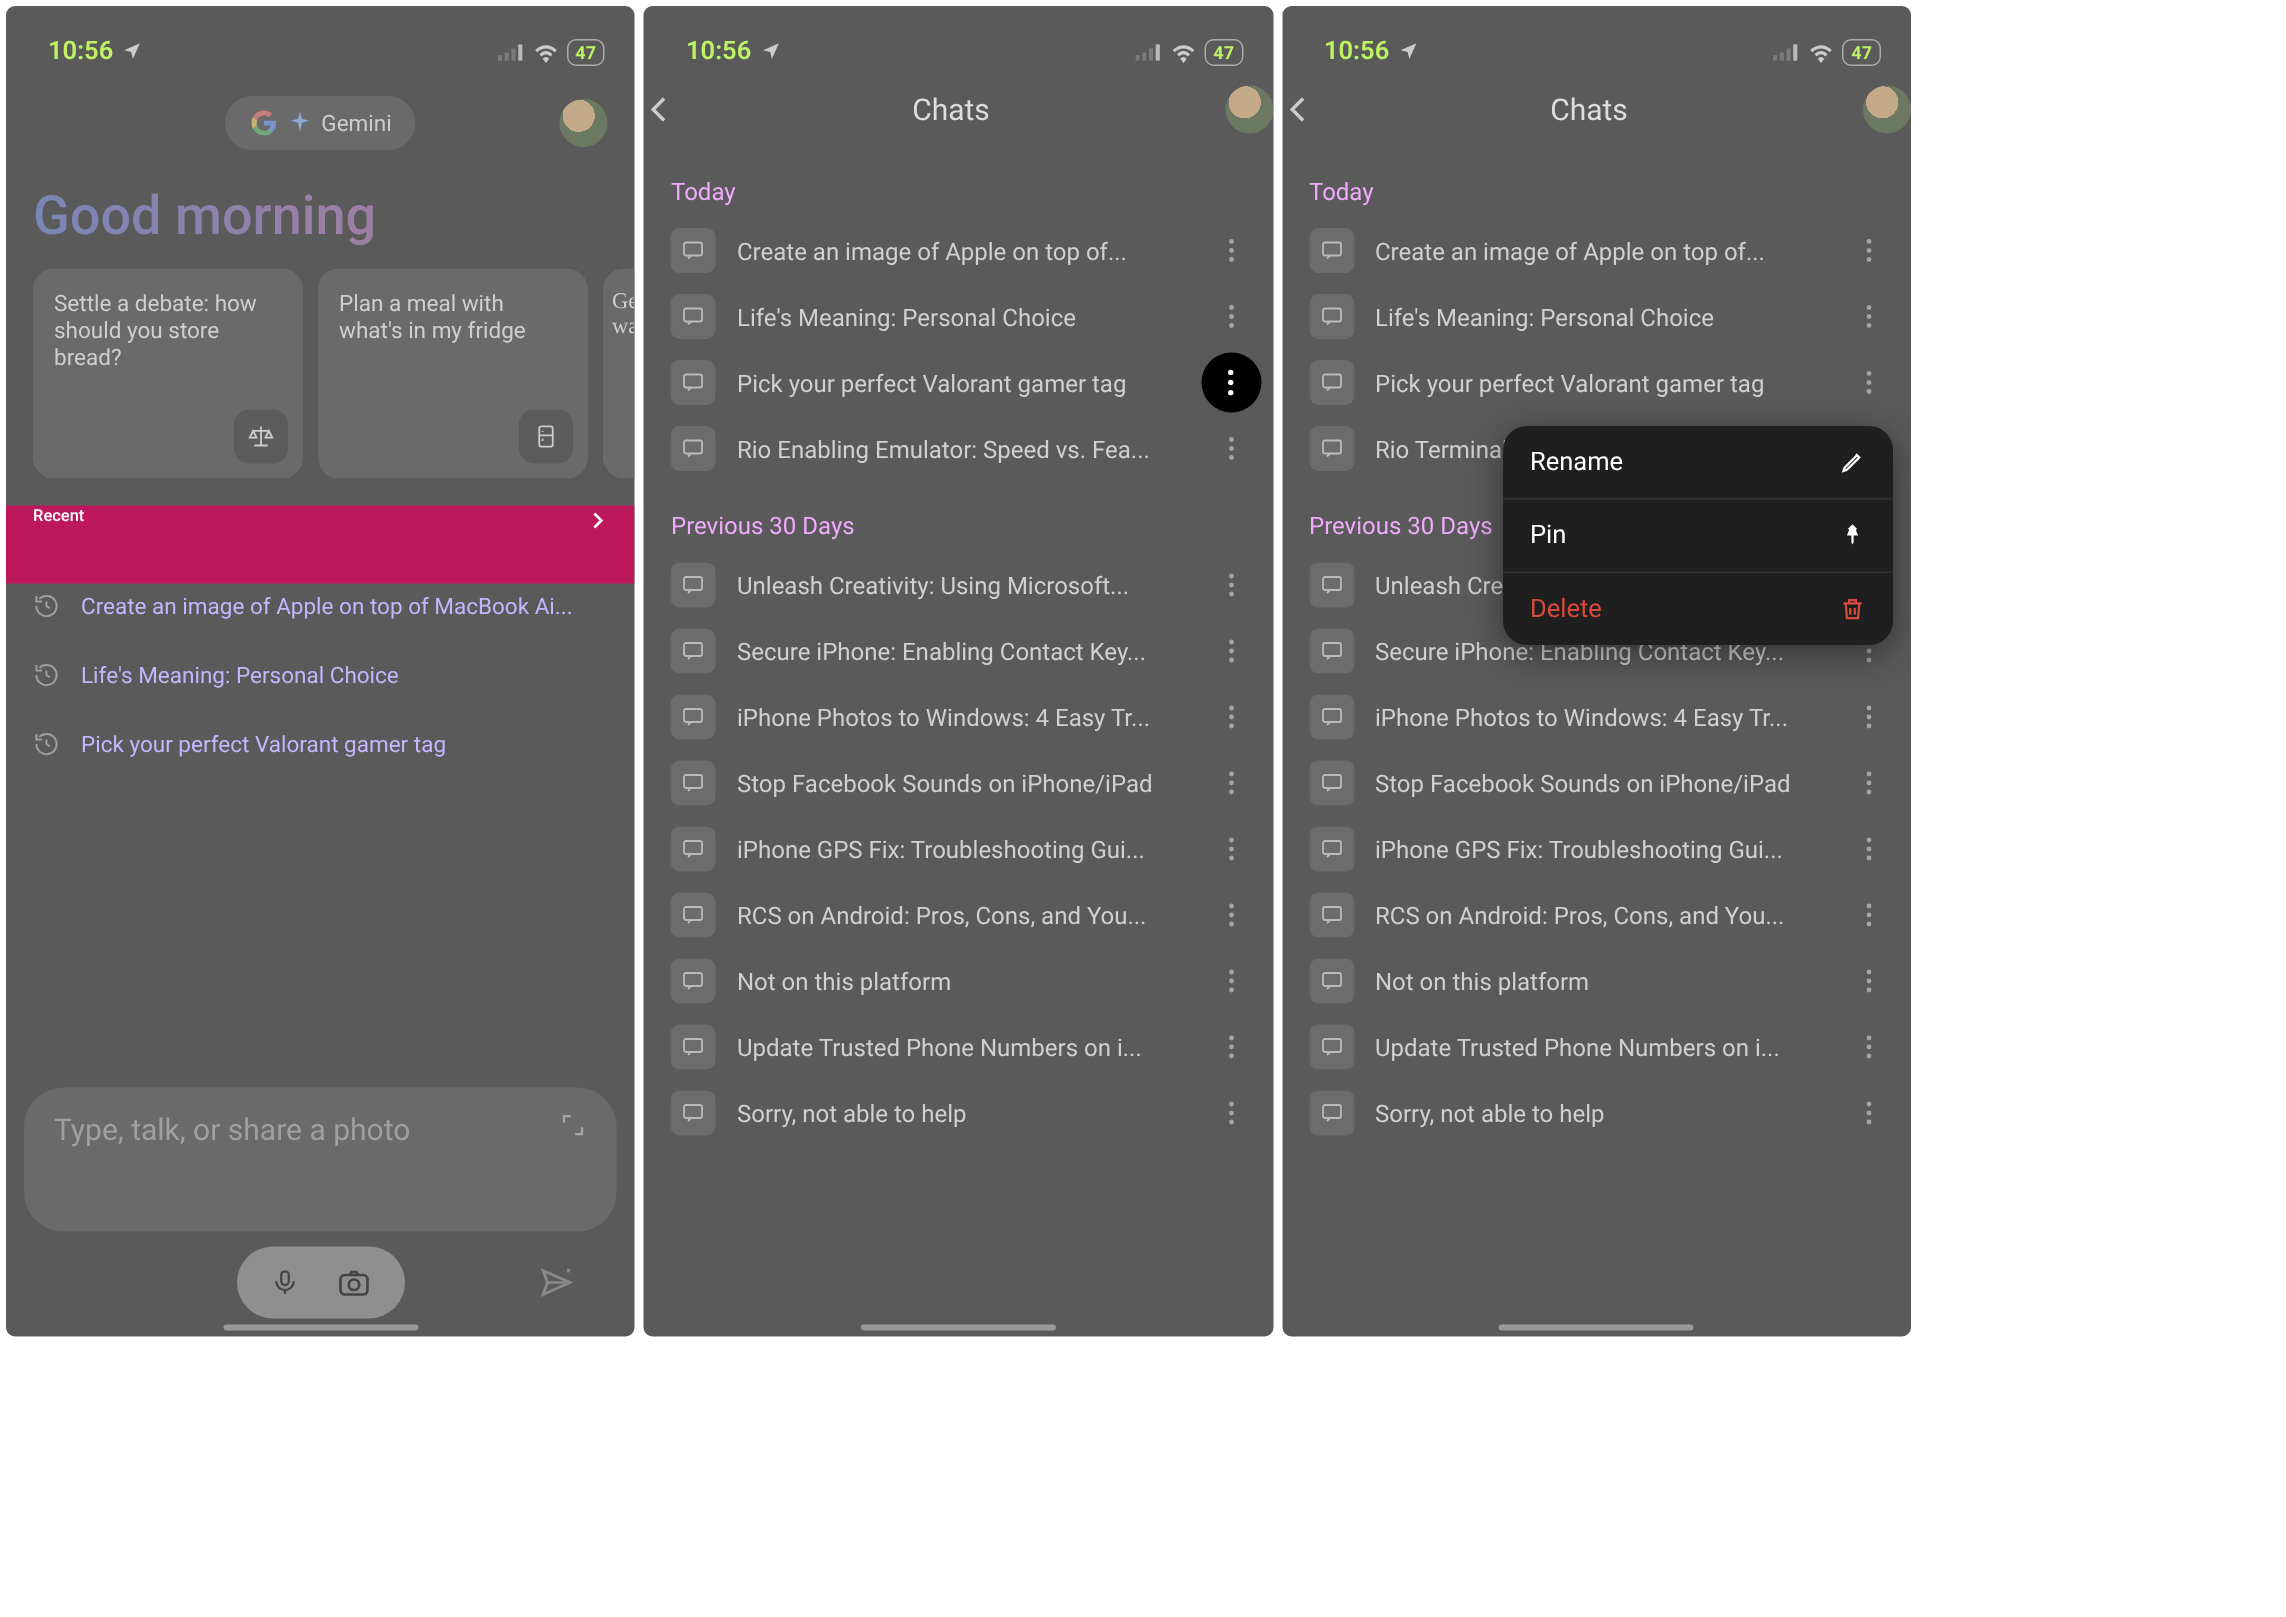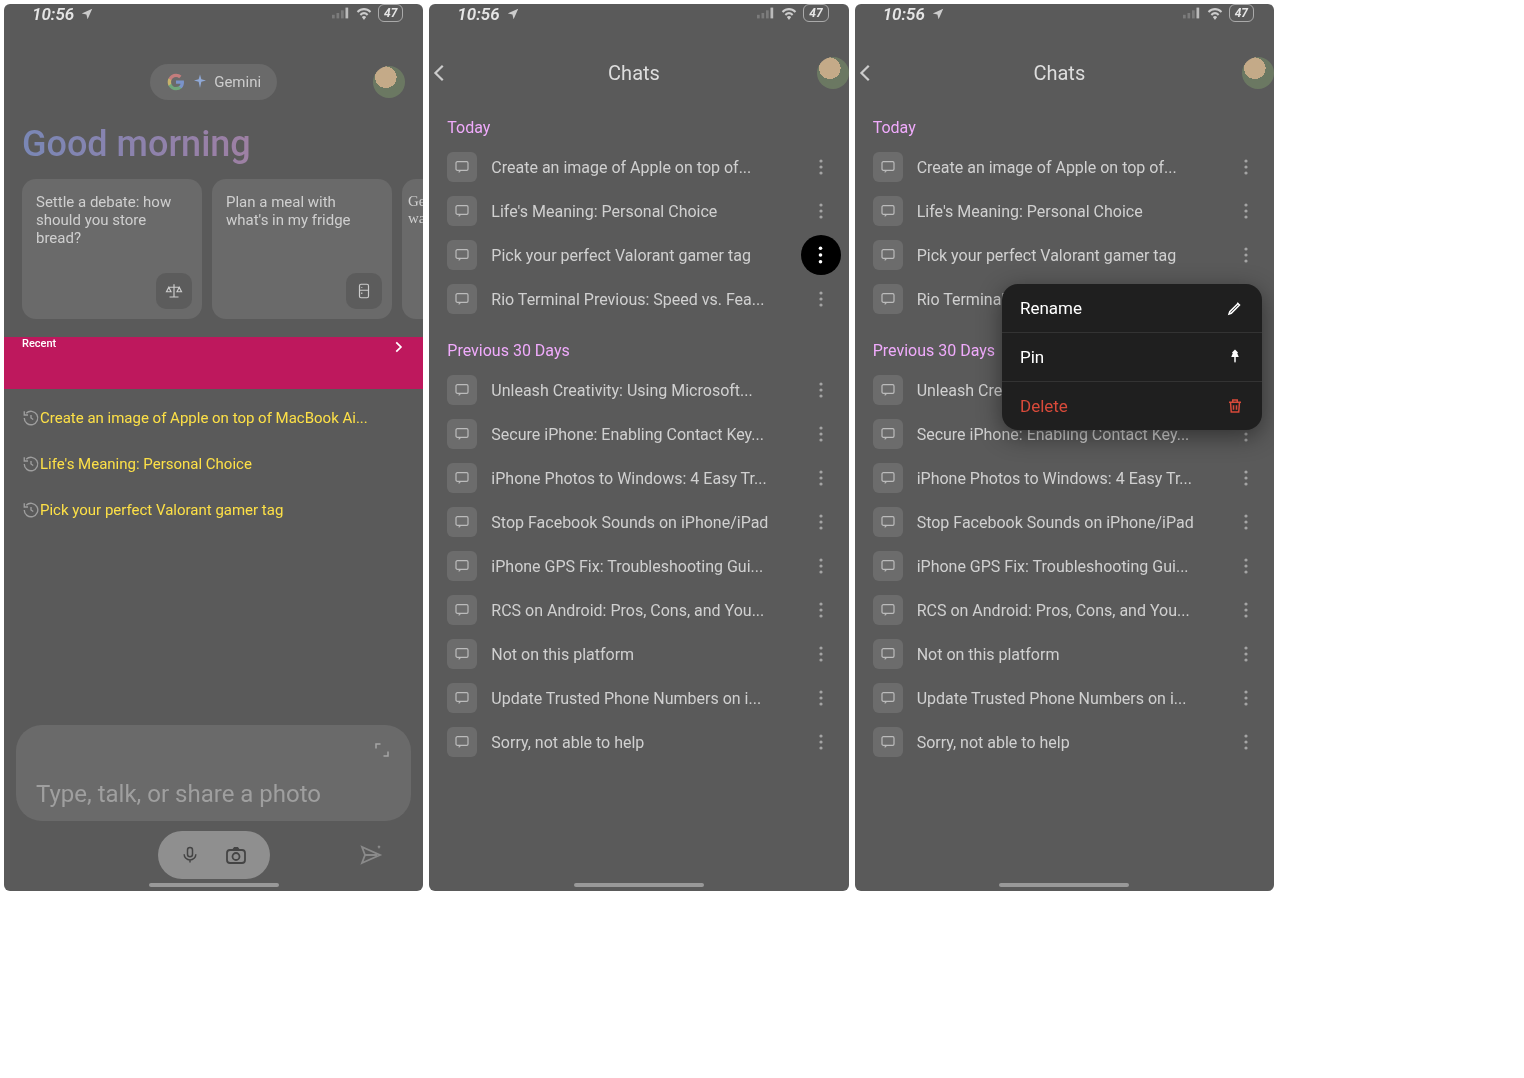--- a/index.html
+++ b/index.html
@@ -17,27 +17,26 @@
     height: 887px;
     background: #5a5a5a;
     border-radius: 6px;
     position: relative;
     overflow: hidden;
     color: #c9c9c9;
   }
   .status-bar {
     height: 40px;
     display: flex;
-    align-items: flex-start;
+    align-items: flex-end;
     justify-content: space-between;
     padding: 0 20px 0 28px;
     font-size: 17px;
     font-weight: 600;
-    color: #e5e5e5;
-    font-style: italic;
+    color: #bef264;
   }
   .status-left { display: flex; align-items: center; gap: 6px; }
   .status-right { display: flex; align-items: center; gap: 5px; }
   .battery-pill {
     border: 1.3px solid #aaa;
     border-radius: 6px;
     padding: 1px 5px;
     font-size: 12px;
     font-weight: 700;
   }
@@ -104,35 +103,35 @@
     height: 52px;
     display: flex;
     align-items: flex-start;
     justify-content: space-between;
     padding: 0 18px;
     font-size: 11px;
     font-weight: 500;
   }
   .recent-list { padding: 6px 18px; }
   .recent-item {
-    display: flex; align-items: center; 
-    height: 46px; font-size: 15px; color: #fde047;
+    display: flex; gap: 14px;
+    height: 46px; font-size: 15px; color: #c4b5fd;
   }
   .recent-item .hist-icon { width: 18px; height: 18px; opacity: .7; }
   .recent-item .txt {
     white-space: nowrap; overflow: hidden; text-overflow: ellipsis;
   }
 
   .input-box {
     position: absolute; bottom: 70px; left: 12px; right: 12px;
     height: 96px; background: #6a6a6a; border-radius: 26px;
     padding: 16px 20px;
     display: flex; align-items: flex-start; justify-content: space-between;
   }
-  .input-box .placeholder { font-size: 24px; color: #9f9f9f; margin-top: 39px; }
+  .input-box .placeholder { font-size: 20px; color: #9f9f9f; }
   .input-box .expand-icon { opacity: .6; }
   .bottom-bar {
     position: absolute; bottom: 12px; left: 0; right: 0;
     display: flex; align-items: center; justify-content: center;
     gap: 70px;
   }
   .mic-cam-pill {
     background: #8f8f8f; border-radius: 30px;
     padding: 12px 22px; display: flex; gap: 24px;
   }
@@ -399,21 +398,21 @@
           </svg>
         </div>
     </div>
     <div class="chat-item">
       <div class="chat-icon-box">
           <svg width="16" height="16" viewBox="0 0 24 24" fill="none" stroke="#bbb" stroke-width="1.8">
             <rect x="3" y="4" width="18" height="13" rx="2"></rect>
             <path d="M7 20l3-3"></path>
           </svg>
         </div>
-      <span class="chat-title">Rio Terminal Previous: Speed vs. Fea...</span>
+      <span class="chat-title">Rio Enabling Emulator: Speed vs. Fea...</span>
       <div class="kebab">
           <svg width="4" height="16" viewBox="0 0 4 16" fill="#ccc">
             <circle cx="2" cy="2" r="1.6"></circle>
             <circle cx="2" cy="8" r="1.6"></circle>
             <circle cx="2" cy="14" r="1.6"></circle>
           </svg>
         </div>
     </div>
   </div>
 

